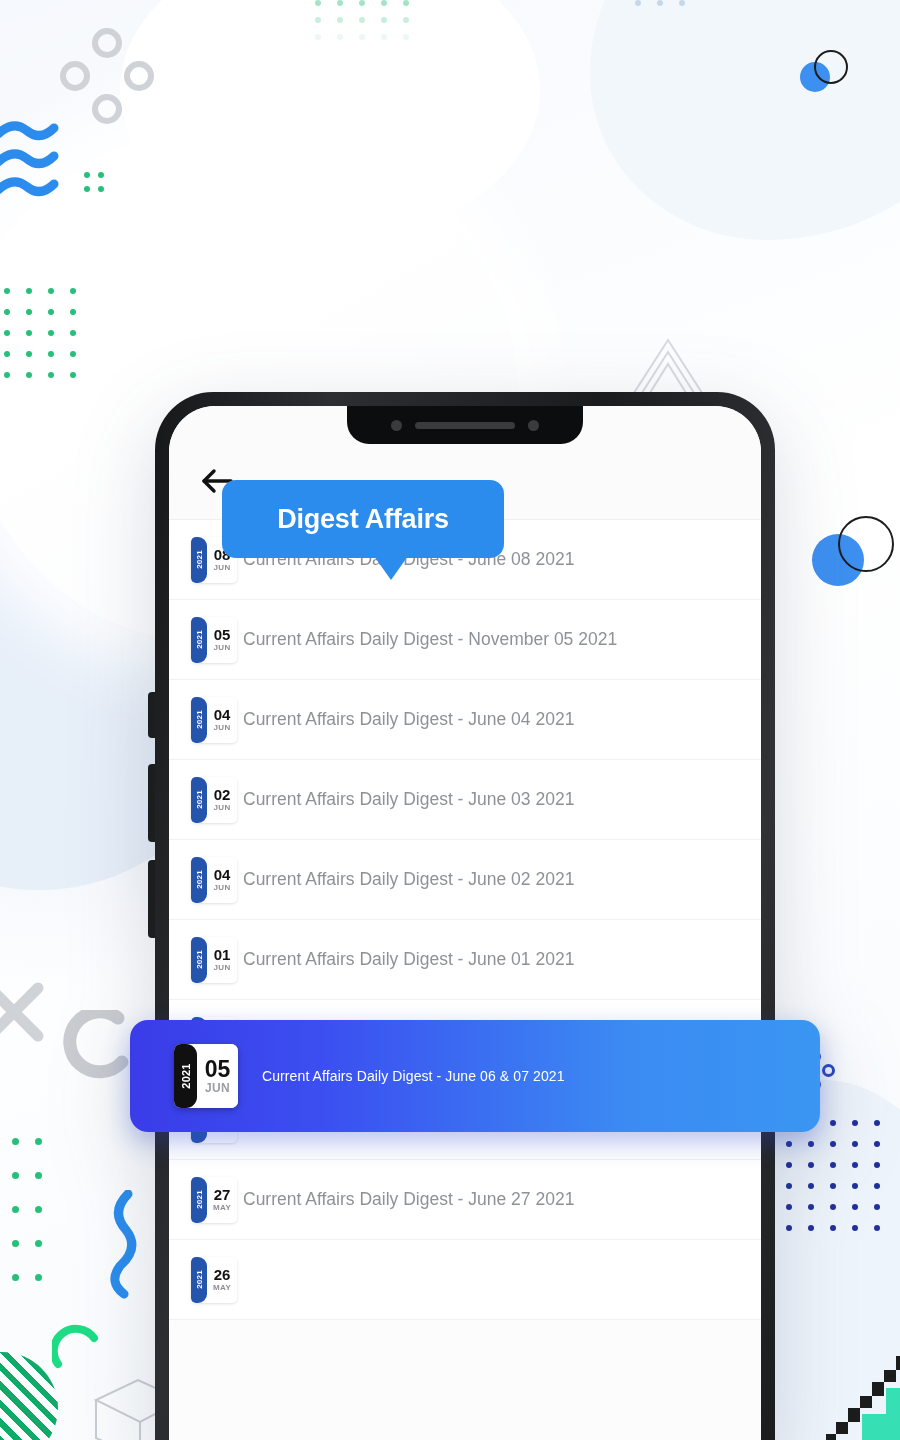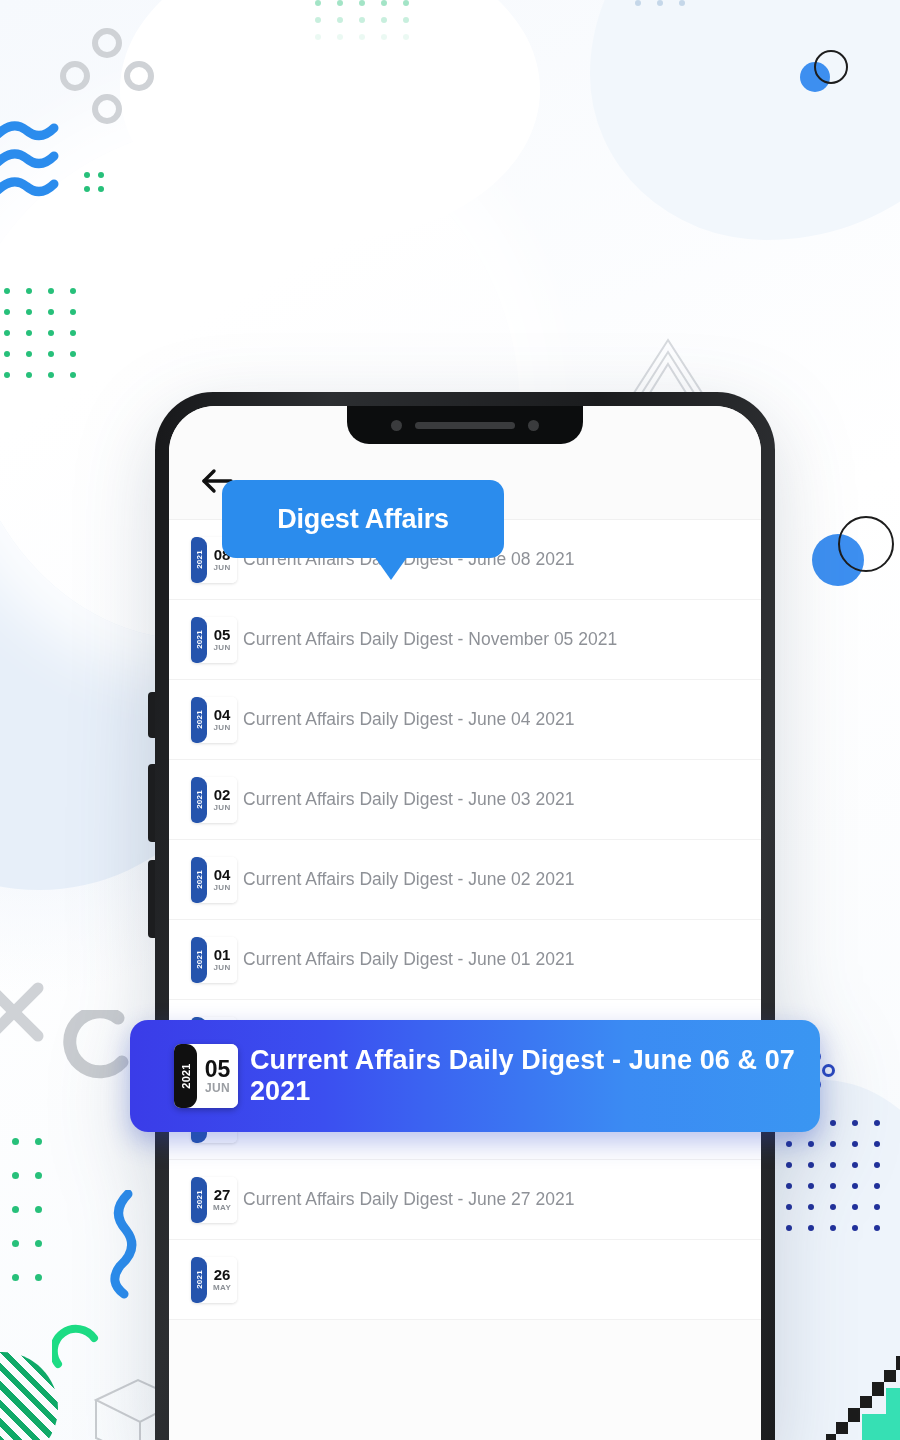--- a/index.html
+++ b/index.html
@@ -301,24 +301,24 @@
   }
   .row-highlight .cal .tab {
     width: 23px;
     background: #101010;
     border-radius: 5px 11px 11px 5px;
   }
   .row-highlight .cal .tab span { font-size: 11px; }
   .row-highlight .cal .face .d { font-size: 23px; }
   .row-highlight .cal .face .m { font-size: 12px; color: #9b9ea3; margin-top: 1px; }
   .row-highlight .title {
-    margin-left: 12px;
+    margin-left: 24px;
     color: #ffffff;
-    font-size: 27px;
-    font-weight: 700;
+    font-size: 14px;
+    font-weight: 400;
     letter-spacing: 0.1px;
   }
 
   
   .bubble {
     position: absolute;
     left: 102px;
     top: 88px;
     width: 282px;
     height: 78px;

